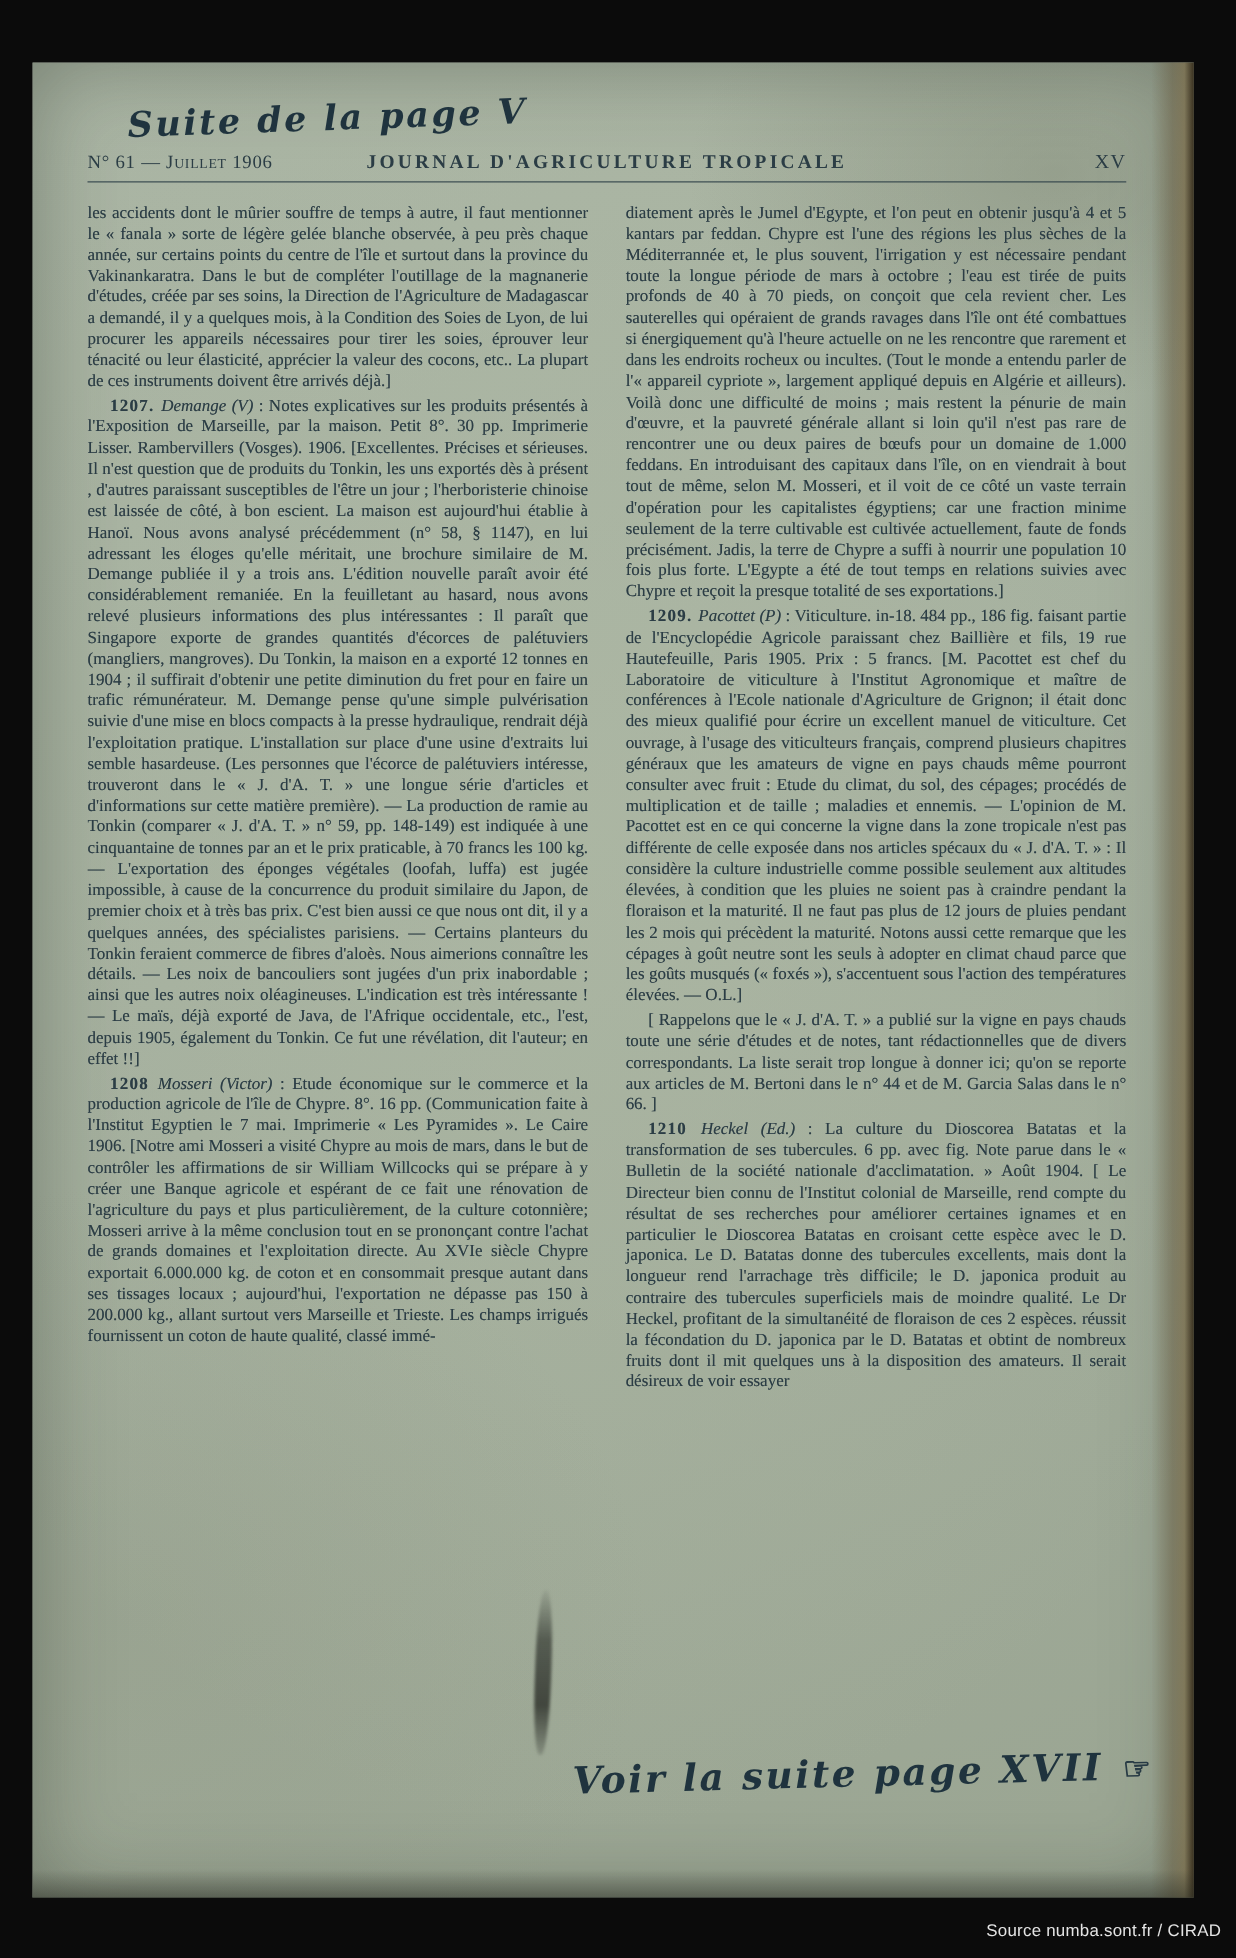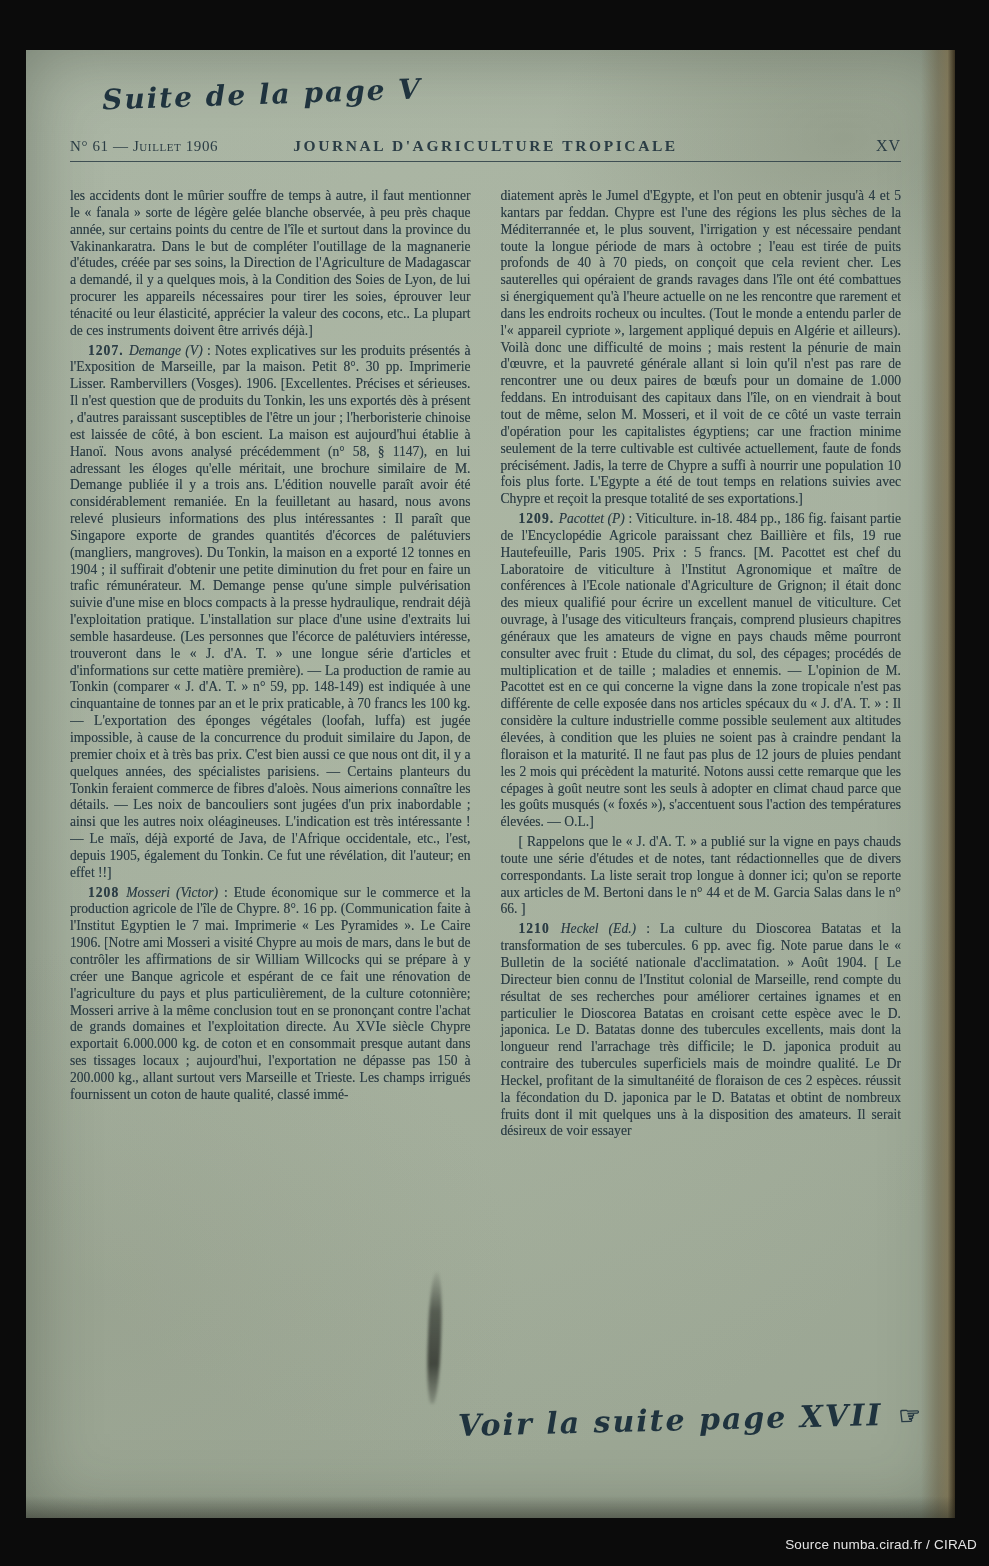--- a/index.html
+++ b/index.html
@@ -42,34 +42,34 @@
   }
   .hand-bottom {
     position:absolute; left:432px; top:1352px;
     font-size:30px; letter-spacing:2px; white-space:nowrap;
     transform:rotate(-1.5deg);
   }
   .manicule { font-style:normal; font-size:25px; margin-left:16px; color:#273a44; }
 
   
   .header-row {
-    margin-top:26px;
+    margin-top:10px;
     display:grid; grid-template-columns:1fr auto 1fr; align-items:baseline;
     border-bottom:1px solid rgba(44,61,69,0.85);
     padding-bottom:6px;
     color:#2b3d45;
     gap:12px;
   }
   .issue  { font-variant:small-caps; font-size:15px; letter-spacing:0.6px; }
   .journal{ font-size:15.5px; letter-spacing:2.6px; font-weight:bold; text-align:right; }
   .folio  { text-align:right; font-size:16px; letter-spacing:1px; }
 
   
   .columns {
-    display:flex; gap:30px; margin-top:26px;
+    display:flex; gap:30px; margin-top:16px;
     height:1258px; overflow:hidden;
   }
   .col {
     flex:1; min-width:0;
     text-align:justify;
     font-size:13.6px; line-height:1.24;
     color:#2b3d45;
     text-shadow:0 0 0.4px rgba(43,61,69,0.55);
   }
   .para { margin:0; }
@@ -125,13 +125,13 @@
   <span class="hand hand-bottom">
     <span>Voir la suite page XVII</span><span class="manicule">☞</span>
   </span>
 
   <div class="ink-smudge"></div>
 
   <div class="page-edge-right"></div>
   <div class="page-edge-bottom"></div>
 </div>
 
-<div class="source-credit">Source numba.cirad.fr / CIRAD</div>
+<div class="source-credit">Source numba.sont.fr / CIRAD</div>
 
 </body></html>

